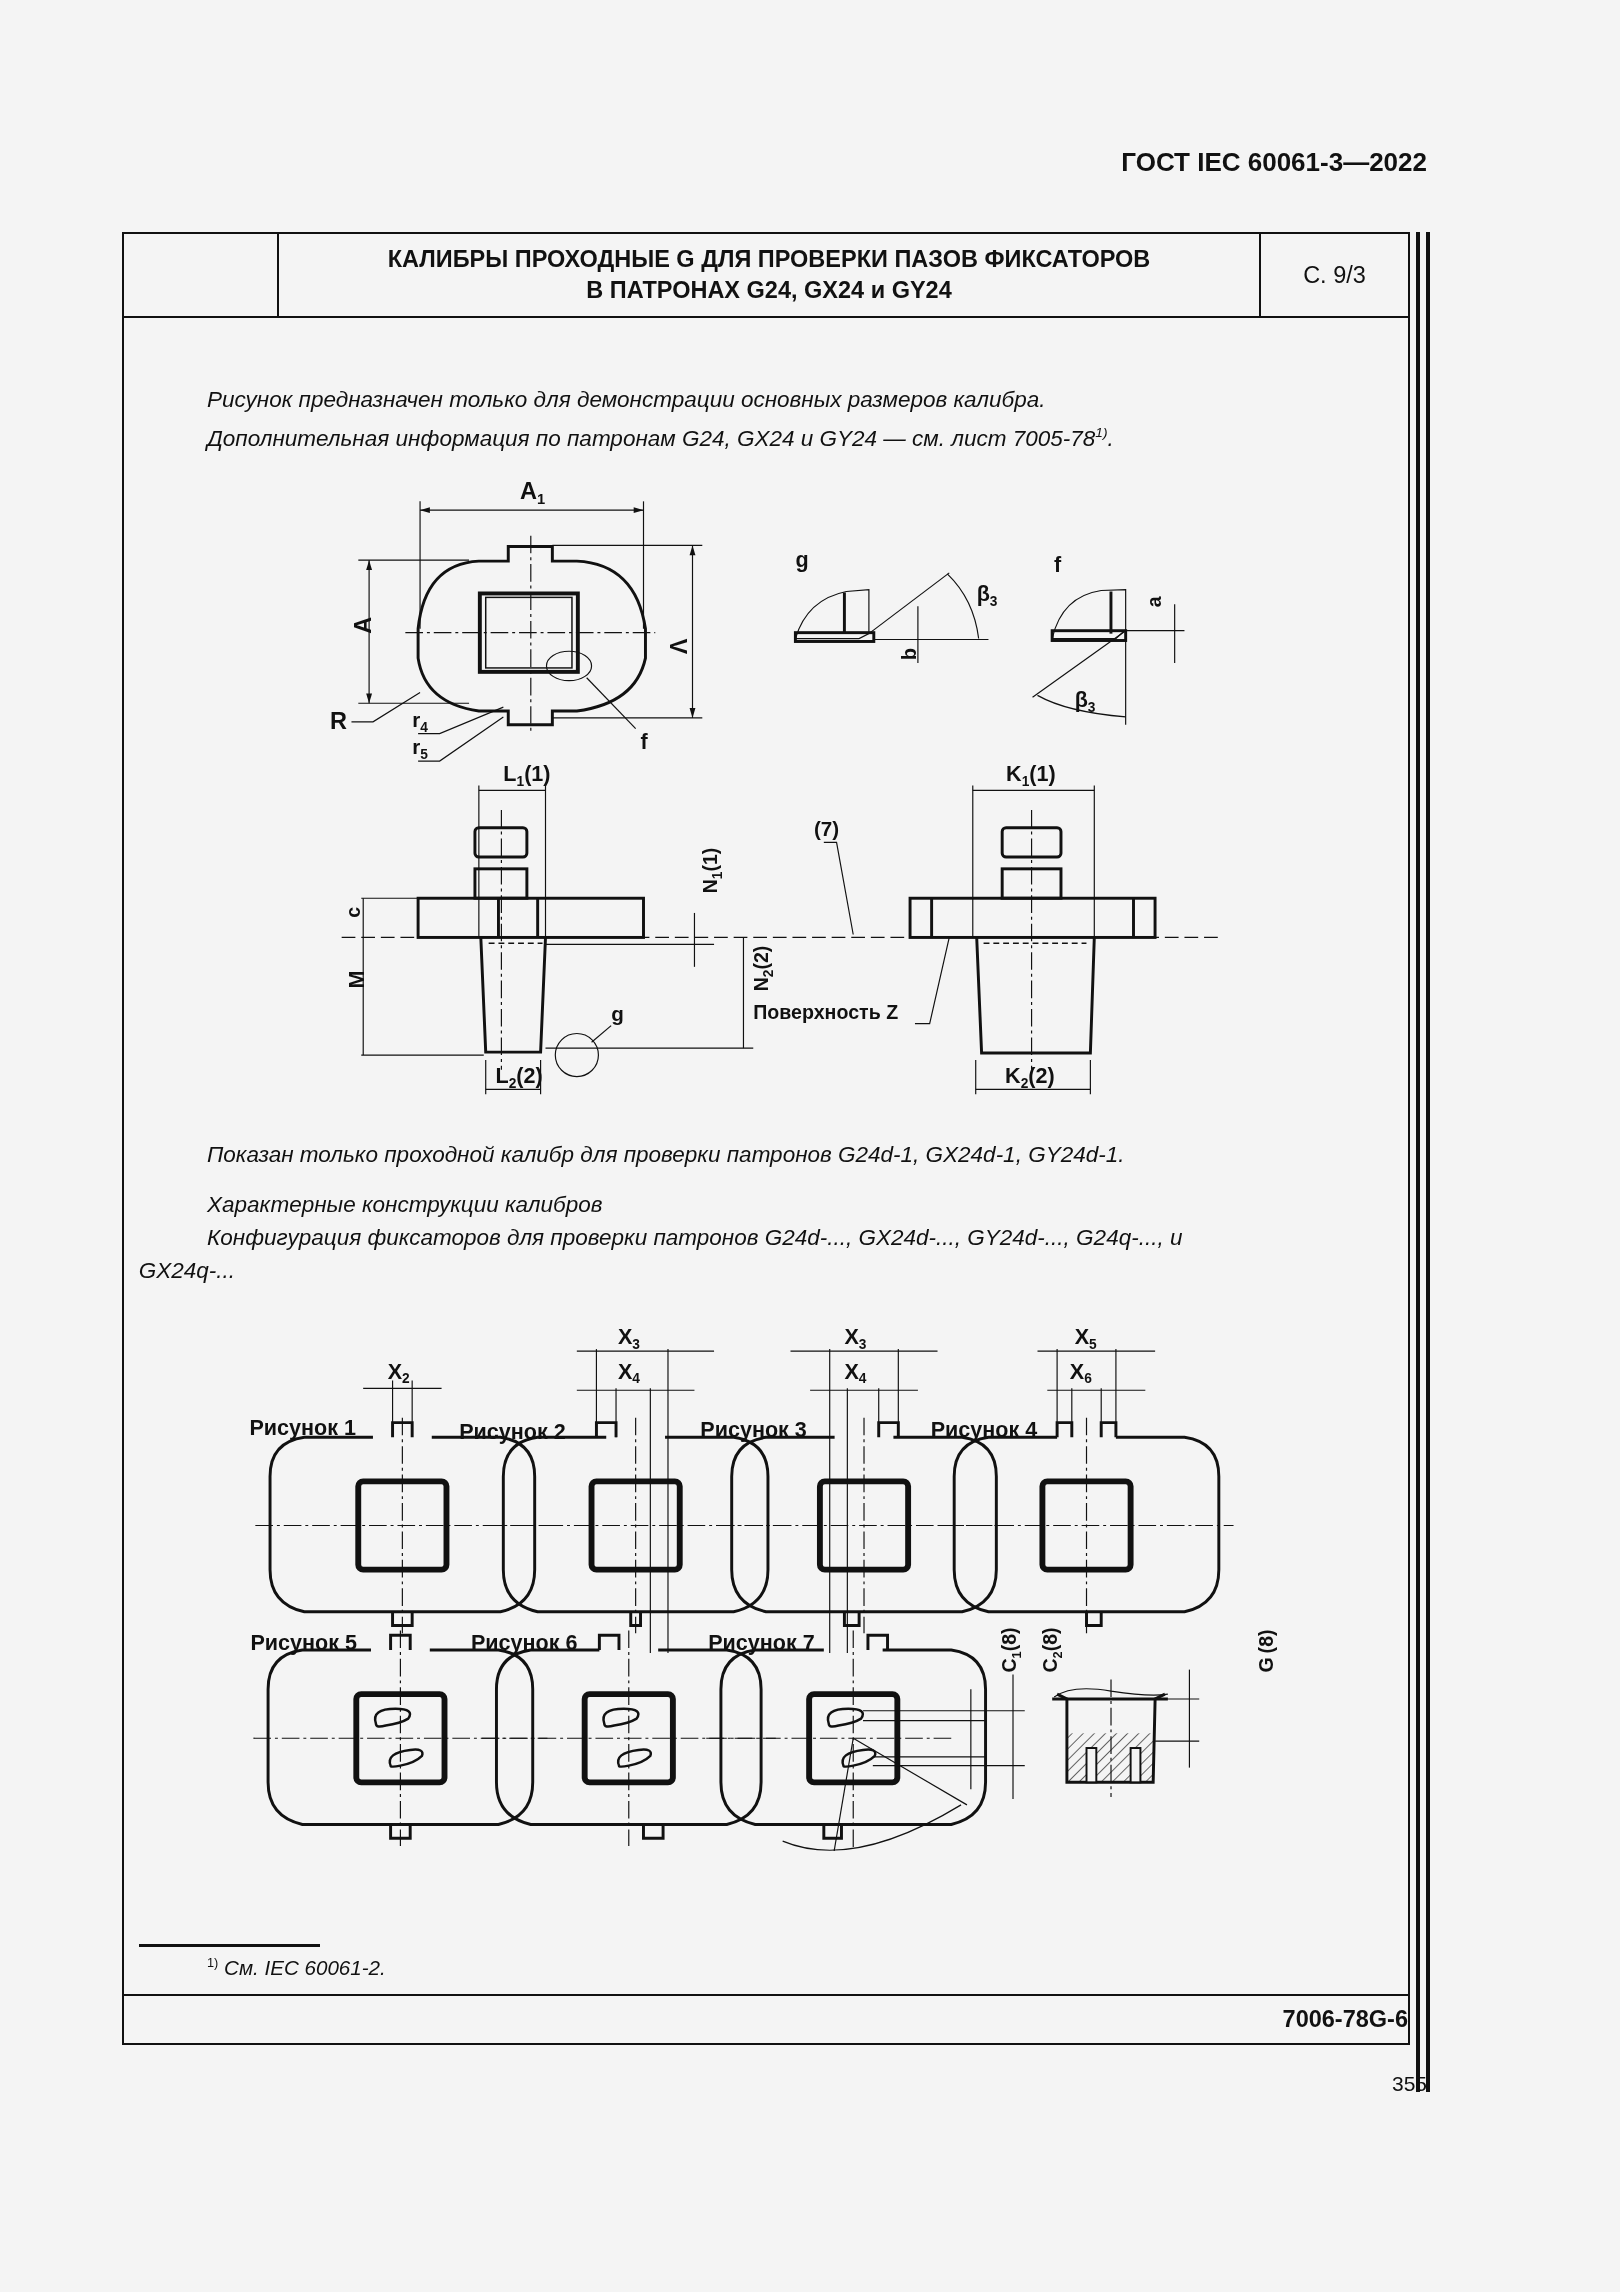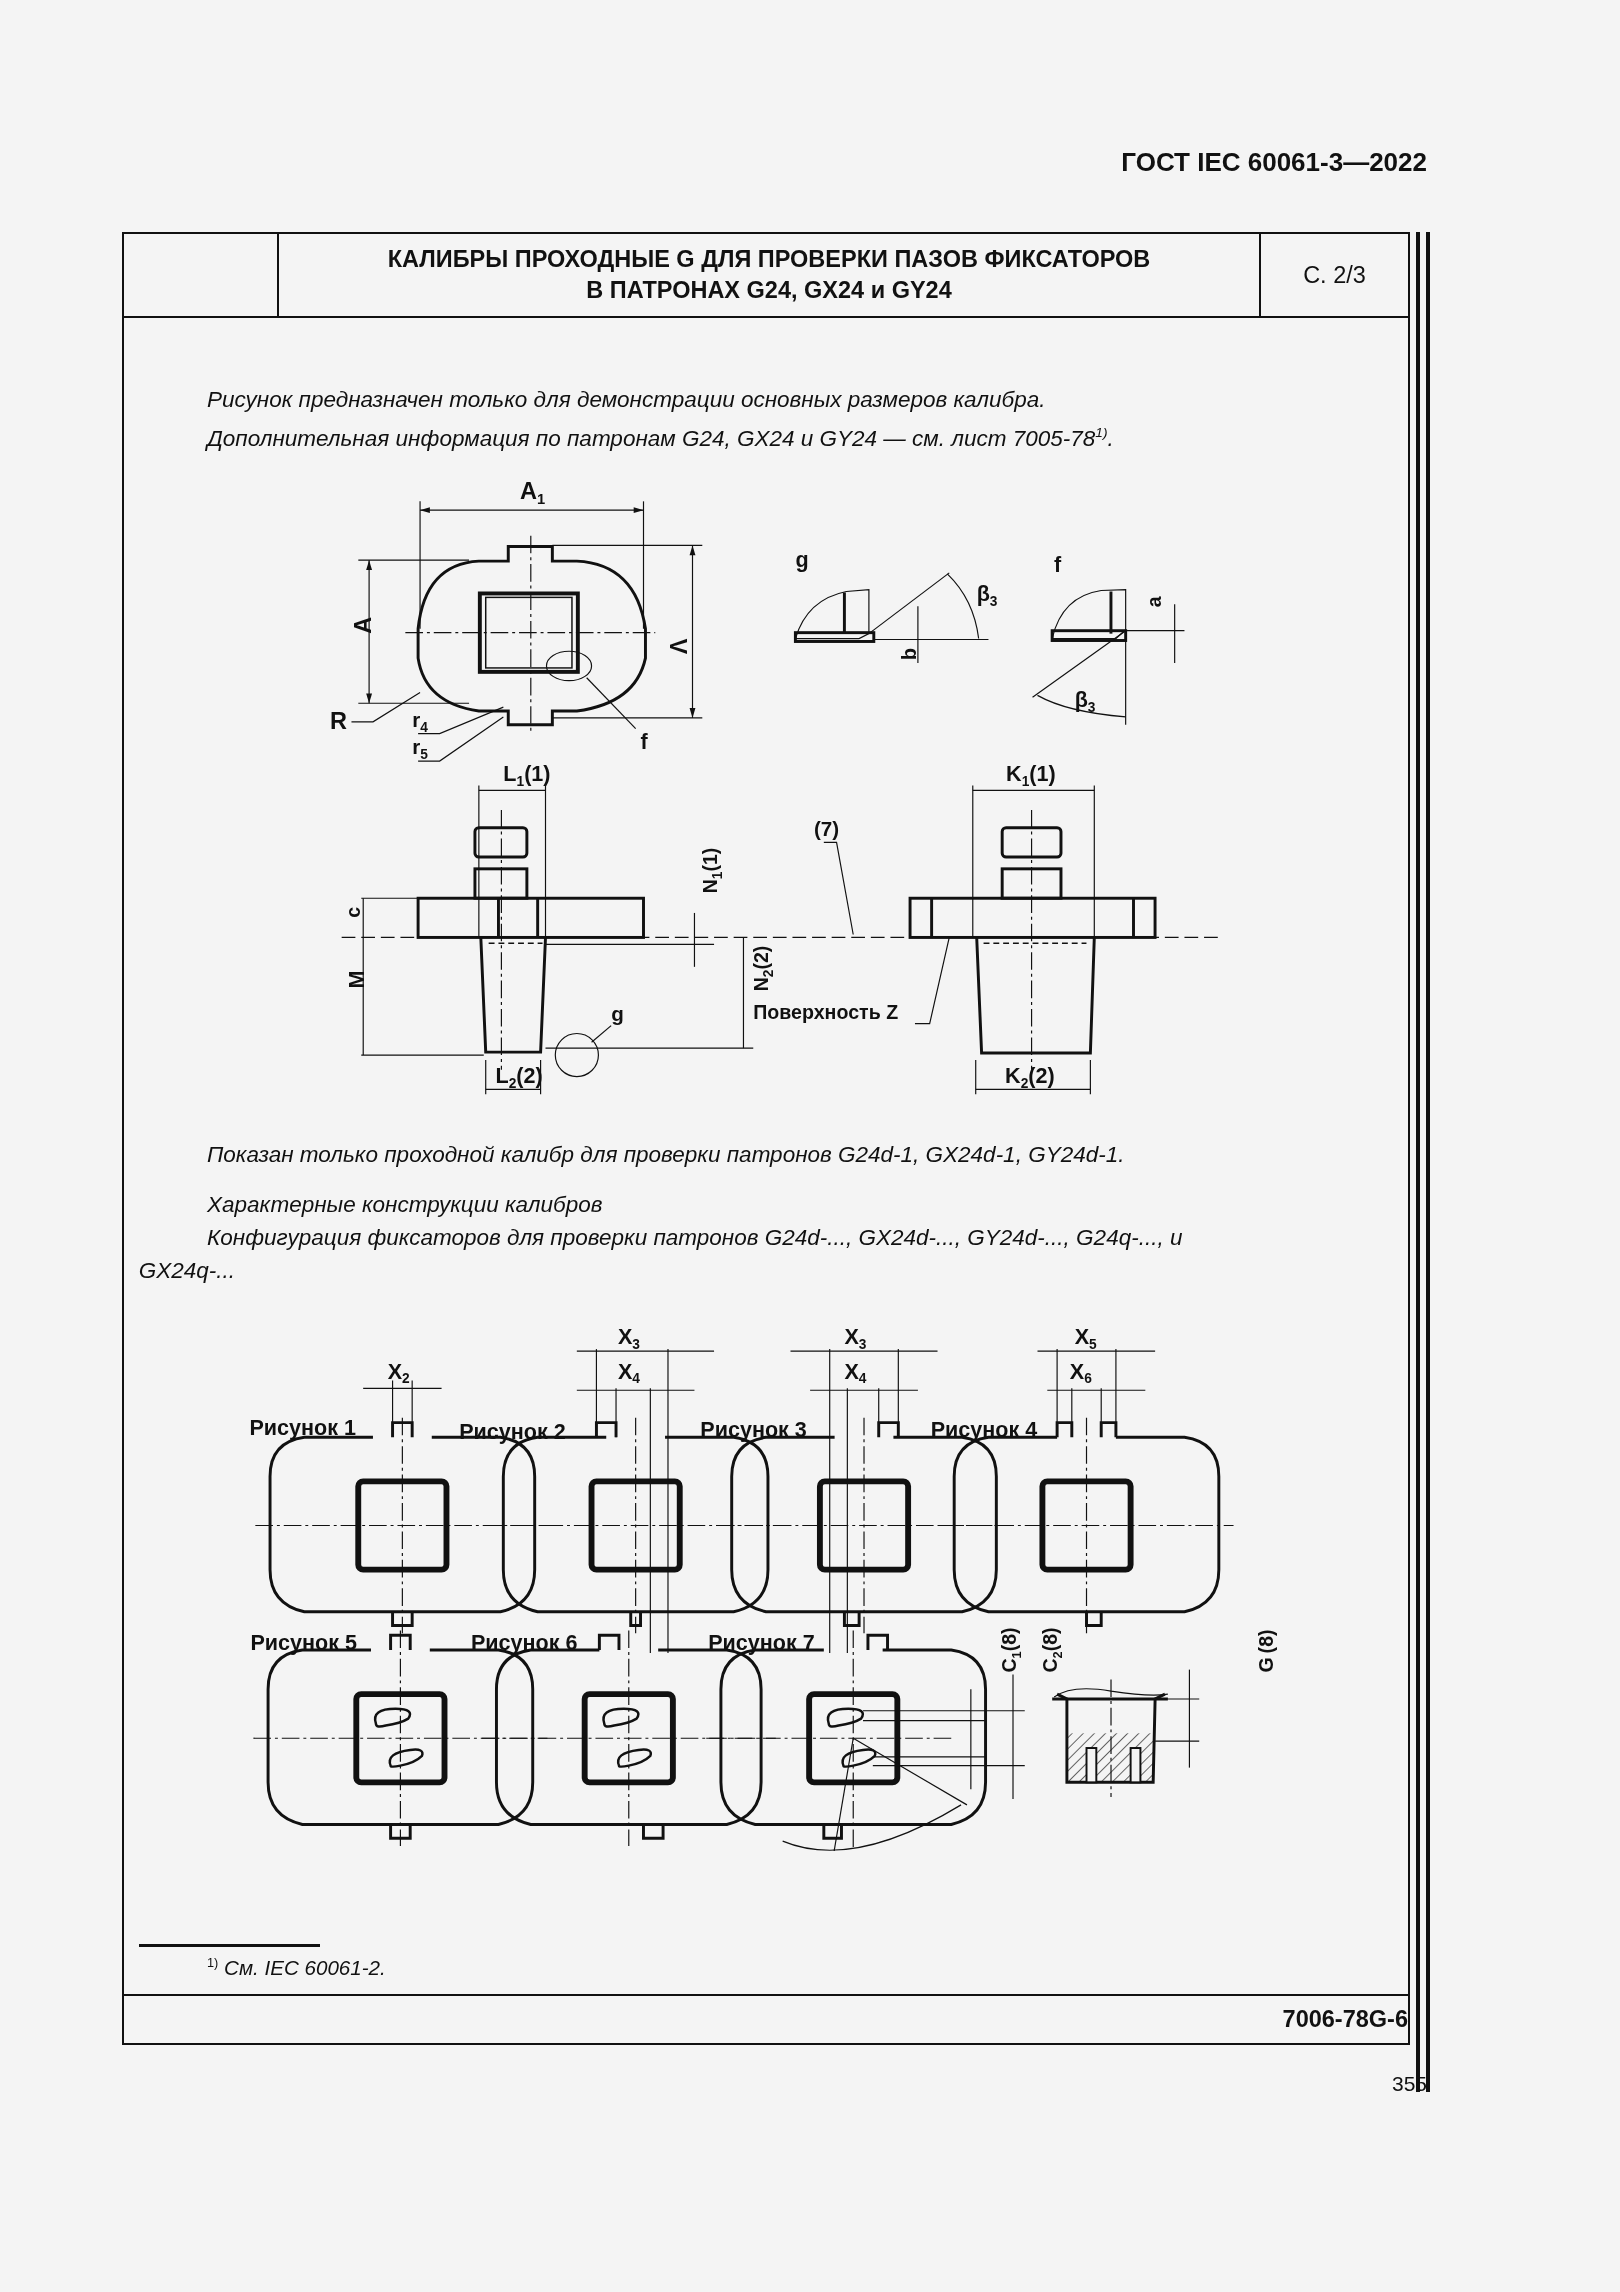--- a/index.html
+++ b/index.html
@@ -28,21 +28,21 @@
 <div class="side-line" style="left:1416px;"></div>
 <div class="side-line" style="left:1426px;"></div>
 
 <div class="frame">
   <div class="title-row">
     <div class="title-left"></div>
     <div class="title-center">
       <div>КАЛИБРЫ ПРОХОДНЫЕ G ДЛЯ ПРОВЕРКИ ПАЗОВ ФИКСАТОРОВ</div>
       <div>В ПАТРОНАХ G24, GX24 и GY24</div>
     </div>
-    <div class="title-page">С. 2/3</div>
+    <div class="title-page">С. 9/3</div>
   </div>
 
 
   <div class="para" style="left:83px; top:149px;">
     <div>Рисунок предназначен только для демонстрации основных размеров калибра.</div>
     <div><span>Дополнительная информация по патронам G24, GX24 и GY24 — см. лист 7005-78</span><sup style="font-size:13.7px;">1)</sup><span>.</span></div>
   </div>
 
   <svg class="drawing" style="left:0; top:235px;" width="1284" height="882" viewBox="118 477 1310 900">
     <g stroke="#111" fill="none">

